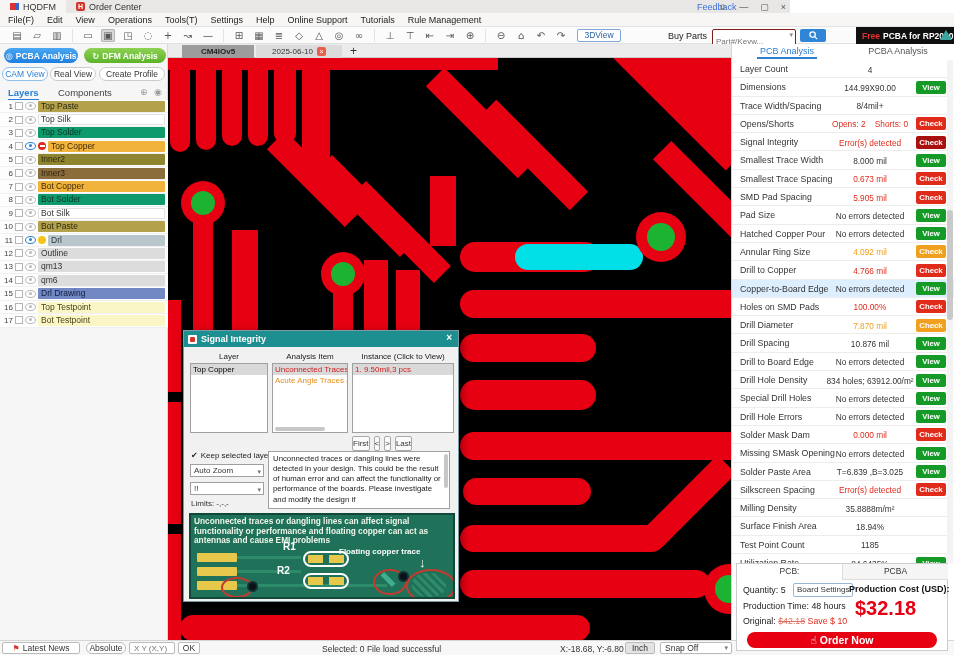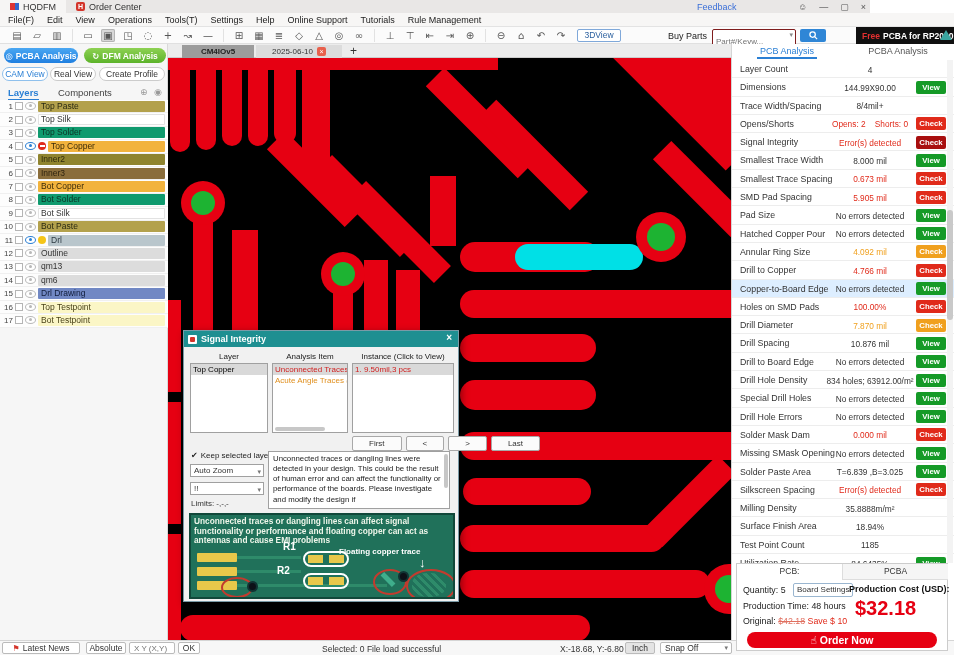--- a/index.html
+++ b/index.html
@@ -1,20 +1,20 @@
 <!DOCTYPE html>
 <html><head>
 <meta charset="utf-8">
 <style>
   html,body{margin:0;padding:0;}
   body{width:954px;height:655px;position:relative;overflow:hidden;
        font-family:"Liberation Sans","DejaVu Sans",sans-serif;background:#fff;
        -webkit-font-smoothing:antialiased;}
   
-  .titlebar{position:absolute;left:0;top:0;width:870px;height:13px;background:#e9e7e6;
+  .titlebar{position:absolute;left:0;top:0;width:790px;height:13px;background:#e9e7e6;
             display:flex;align-items:center;font-size:9px;color:#333;}
   .app-tab{height:13px;display:flex;align-items:center;gap:4px;padding:0 10px;background:#f6f5f4;}
   .app-tab.second{background:#e9e7e6;}
   .mini-logo{width:9px;height:7px;background:linear-gradient(90deg,#d33 50%,#36c 50%);display:inline-block;}
   .oc-ico{width:9px;height:9px;background:#d3342a;color:#fff;font-size:7px;line-height:9px;
           text-align:center;border-radius:2px;display:inline-block;font-weight:bold;}
   .feedback{position:absolute;left:697px;top:2px;color:#3a6fd8;font-size:9px;}
   .win-controls{position:absolute;right:4px;top:0;height:13px;display:flex;align-items:center;gap:12px;
                 color:#555;font-size:9px;}
   
@@ -106,21 +106,21 @@
   .dlg-x{position:absolute;right:6px;top:1px;font-size:10px;}
   .dh{position:absolute;top:21px;font-size:8px;color:#222;text-align:center;}
   .dlist{position:absolute;background:#fff;border:1px solid #a0a0a0;overflow:hidden;box-sizing:border-box;}
   .ditem{font-size:8px;height:11px;line-height:11px;padding-left:2px;white-space:nowrap;overflow:hidden;}
   .ditem.sel{background:#d9d9d9;}
   .ditem.red{color:#d02020;}
   .ditem.orange{color:#e09020;}
   .hscroll{position:absolute;bottom:1px;left:2px;width:68%;height:4px;background:#c7c7c7;border-radius:2px;}
   #dlg-nav{position:absolute;left:168px;top:105px;display:flex;gap:4px;}
   .navbtn{height:15px;border:1px solid #a8a8a8;background:#fbfbfb;border-radius:2px;font-size:8px;color:#333;
-          display:flex;align-items:center;justify-content:center;padding:0 16px;box-sizing:border-box;}
+          display:flex;align-items:center;justify-content:center;padding:0 0;box-sizing:border-box;}
   .dchk-row{position:absolute;left:7px;top:120px;font-size:8px;color:#222;display:flex;align-items:center;gap:3px;}
   .chk{font-size:8px;color:#222;}
   .dselect{position:absolute;left:6px;width:74px;height:13px;background:#fff;border:1px solid #a0a0a0;
            font-size:8px;color:#333;line-height:12px;padding-left:3px;box-sizing:border-box;}
   .dselect .caret{position:absolute;right:2px;top:1px;font-size:7px;color:#777;}
   .dlimits{position:absolute;left:7px;top:168px;font-size:8px;color:#333;}
   .ddesc{position:absolute;left:84px;top:120px;width:182px;height:58px;background:#fff;border:1px solid #a0a0a0;
          font-size:7.8px;line-height:1.3;color:#222;padding:2px 8px 2px 4px;box-sizing:border-box;overflow:hidden;}
   .ddesc .vscroll{position:absolute;right:1px;top:2px;width:4px;height:34px;background:#c7c7c7;border-radius:2px;}
   .illus{position:absolute;left:5px;top:182px;width:266px;height:86px;background:#20715a;
@@ -748,21 +748,21 @@
     <span>☝</span>
     <span>Order Now</span>
   </div>
 </div>
 
 <div class="statusbar">
   <span class="sb-box" style="left:2px;width:78px;">
     <span class="flag">⚑</span>
     <span>Latest News</span>
   </span>
-  <span class="sb-box" style="left:86px;width:40px;">Absolute</span>
+  <span class="sb-box" style="left:86px;width:40px;border-radius:6px;">Absolute</span>
   <input class="sb-box" style="left: 129px; width: 46px; font-size: 8px; color: rgb(153, 153, 153);" placeholder="X Y (X,Y)">
   <span class="sb-box" style="left:178px;width:22px;">OK</span>
   <span class="sb-text" style="left:322px;">Selected: 0 File load successful</span>
   <span class="sb-text" style="left:560px;">X:-18.68, Y:-6.80</span>
   <span class="sb-box" style="left:625px;width:30px;background:#e4e4e4;">Inch</span>
   <span class="sb-box" style="left:660px;width:72px;justify-content:flex-start;">
     <span>Snap Off</span>
     <span style="position:absolute;right:3px;font-size:7px;color:#777;">▾</span>
   </span>
 </div>

